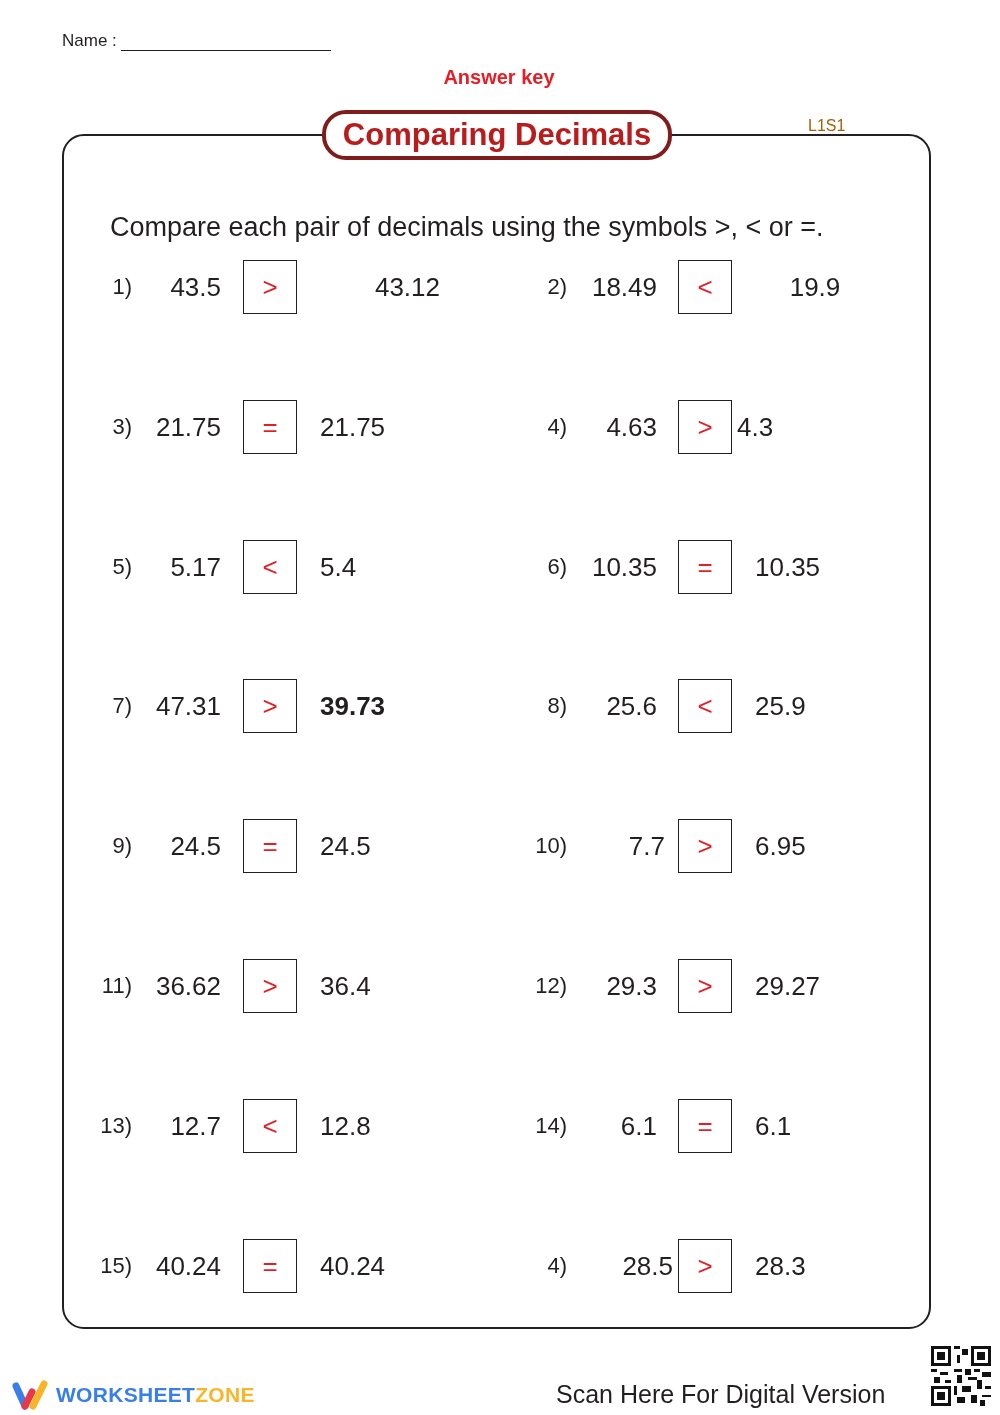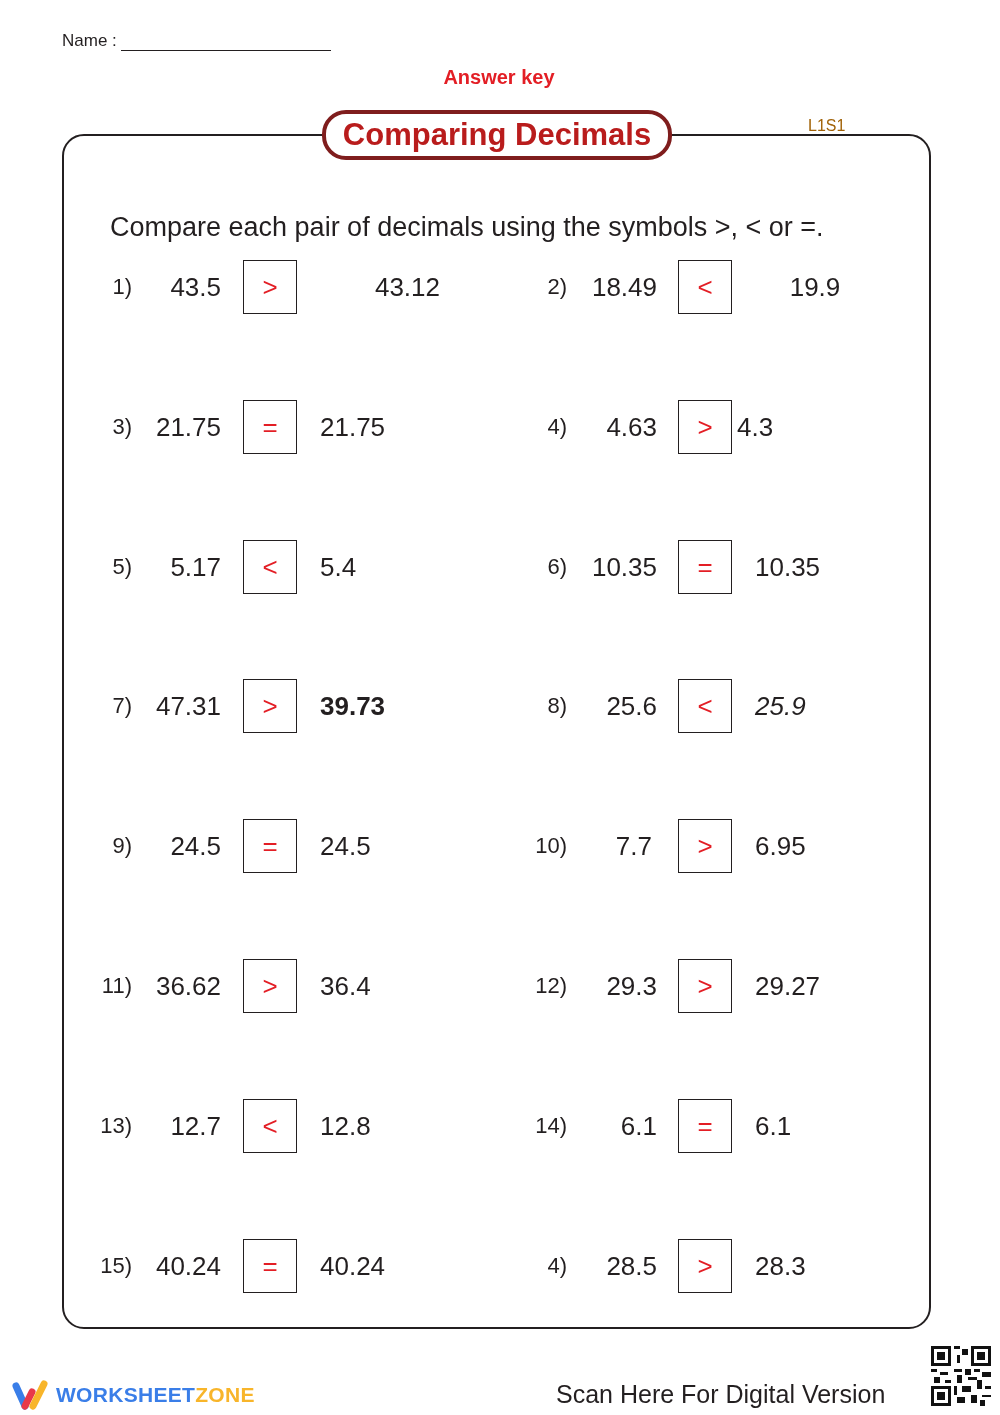--- a/index.html
+++ b/index.html
@@ -101,31 +101,31 @@
     <div class="problem" style="top: 679px; left: 0px;">
       <span class="p-num" style="left: 92px;">7)</span>
       <span class="p-left" style="left: 121px;">47.31</span>
       <span class="p-box" style="left: 243px;">&gt;</span>
       <span class="p-right" style="left: 320px; font-weight: bold;">39.73</span>
     </div>
     <div class="problem" style="top: 679px; left: 0px;">
       <span class="p-num" style="left: 527px;">8)</span>
       <span class="p-left" style="left: 557px;">25.6</span>
       <span class="p-box" style="left: 678px;">&lt;</span>
-      <span class="p-right" style="left: 755px; font-style: italic;">25.9</span>
+      <span class="p-right" style="left: 755px;">25.9</span>
     </div>
     <div class="problem" style="top: 819px; left: 0px;">
       <span class="p-num" style="left: 92px;">9)</span>
       <span class="p-left" style="left: 121px;">24.5</span>
       <span class="p-box" style="left: 243px;">=</span>
       <span class="p-right" style="left: 320px;">24.5</span>
     </div>
     <div class="problem" style="top: 819px; left: 0px;">
       <span class="p-num" style="left: 527px;">10)</span>
-      <span class="p-left" style="left: 540px; padding-left: 12px;">7.7</span>
+      <span class="p-left" style="left: 553px; padding-left: 12px;">7.7</span>
       <span class="p-box" style="left: 678px;">&gt;</span>
       <span class="p-right" style="left: 755px;">6.95</span>
     </div>
     <div class="problem" style="top: 959px; left: 0px;">
       <span class="p-num" style="left: 92px;">11)</span>
       <span class="p-left" style="left: 121px;">36.62</span>
       <span class="p-box" style="left: 243px;">&gt;</span>
       <span class="p-right" style="left: 320px;">36.4</span>
     </div>
     <div class="problem" style="top: 959px; left: 0px;">
@@ -147,21 +147,21 @@
       <span class="p-right" style="left: 755px;">6.1</span>
     </div>
     <div class="problem" style="top: 1239px; left: 0px;">
       <span class="p-num" style="left: 92px;">15)</span>
       <span class="p-left" style="left: 121px;">40.24</span>
       <span class="p-box" style="left: 243px;">=</span>
       <span class="p-right" style="left: 320px;">40.24</span>
     </div>
     <div class="problem" style="top: 1239px; left: 0px;">
       <span class="p-num" style="left: 527px;">4)</span>
-      <span class="p-left" style="left: 557px;">28.5</span>
+      <span class="p-left" style="left: 557px; padding-left: 16px;">28.5</span>
       <span class="p-box" style="left: 678px;">&gt;</span>
       <span class="p-right" style="left: 755px;">28.3</span>
     </div>
   </div>
 
 <div class="footer-logo">
   <svg class="logo-mark" viewBox="0 0 40 34">
     <line x1="6" y1="8" x2="15" y2="28" stroke="#3a7ee8" stroke-width="7" stroke-linecap="round"></line>
     <line x1="15" y1="28" x2="22" y2="14" stroke="#e8394a" stroke-width="7" stroke-linecap="round"></line>
     <line x1="23" y1="28" x2="34" y2="6" stroke="#f8b52a" stroke-width="7" stroke-linecap="round"></line>

